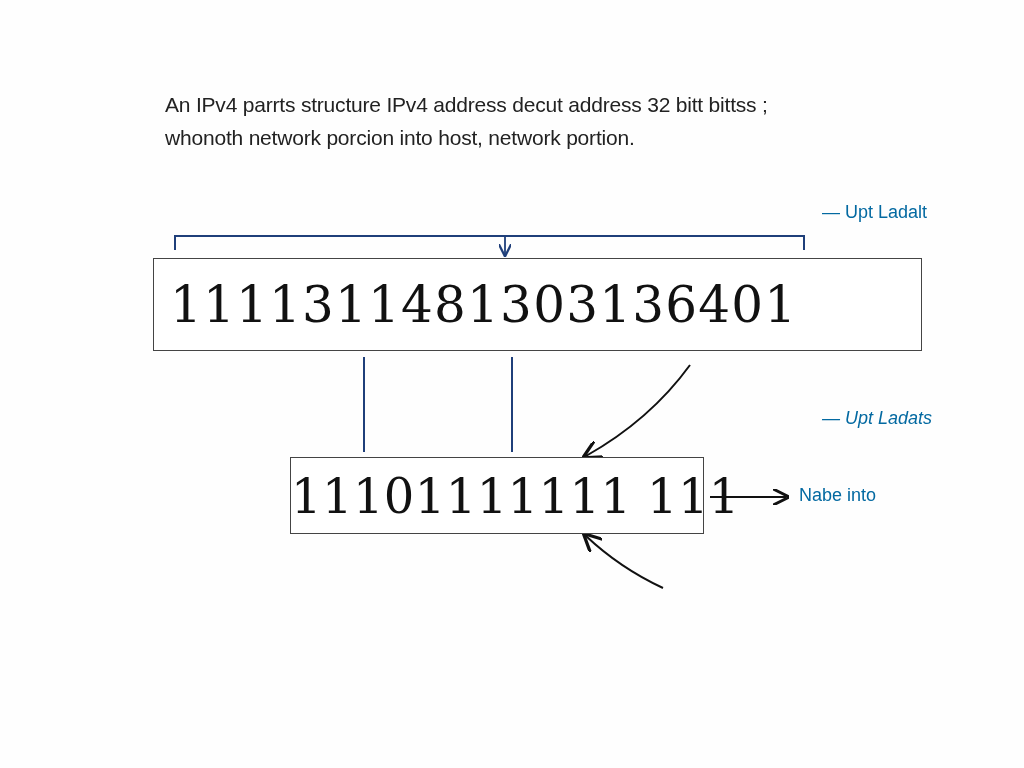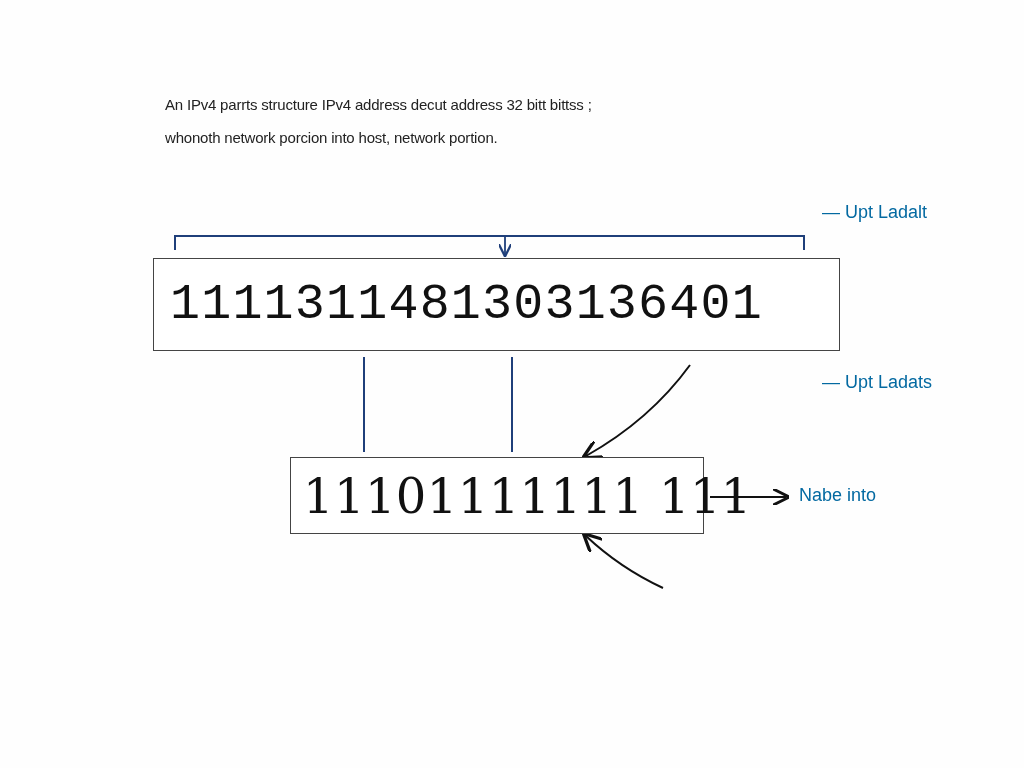--- a/index.html
+++ b/index.html
@@ -15,65 +15,64 @@
       width: 1024px;
       height: 768px;
       background: #fefefe;
     }
     .caption {
       position: absolute;
       left: 165px;
       top: 88px;
       width: 740px;
       font-family: "Liberation Sans", "DejaVu Sans", sans-serif;
-      font-size: 15px;
+      font-size: 21px;
       line-height: 33px;
       color: #222222;
       letter-spacing: -0.2px;
     }
     .caption div { white-space: nowrap; }
     .box {
       position: absolute;
       box-sizing: border-box;
       border: 1.5px solid #444444;
       background: #ffffff;
       display: flex;
       align-items: center;
       font-family: "DejaVu Serif", "Liberation Serif", serif;
       color: #111111;
       white-space: nowrap;
     }
     .box-top {
       left: 153px;
       top: 258px;
-      width: 687px;
+      width: 769px;
       height: 93px;
       padding-left: 16px;
       font-size: 50px;
       letter-spacing: 1.2px;
-      font-family: Liberation Mono, monospace;
     }
     .box-bottom {
       left: 290px;
       top: 457px;
       width: 414px;
       height: 77px;
-      padding-left: 12px;
+      padding-left: 0;
       font-size: 48px;
       letter-spacing: 0.4px;
     }
     .label {
       position: absolute;
       font-family: "Liberation Sans", "DejaVu Sans", sans-serif;
       font-size: 18px;
       color: #0369a1;
       white-space: nowrap;
     }
     .label-1 { left: 822px; top: 202px; }
-    .label-2 { left: 822px; top: 372px; }
+    .label-2 { left: 822px; top: 408px; font-style: italic; }
     .label-3 { left: 799px; top: 485px; }
     svg.overlay {
       position: absolute;
       left: 0;
       top: 0;
       width: 1024px;
       height: 768px;
       pointer-events: none;
     }
   </style>

